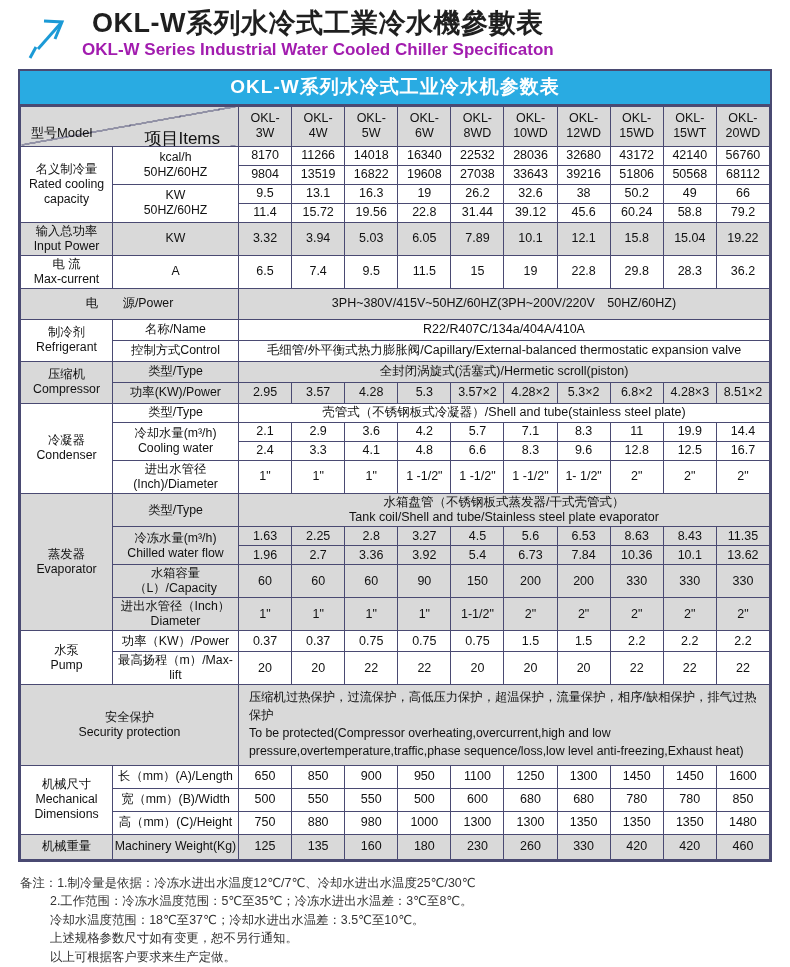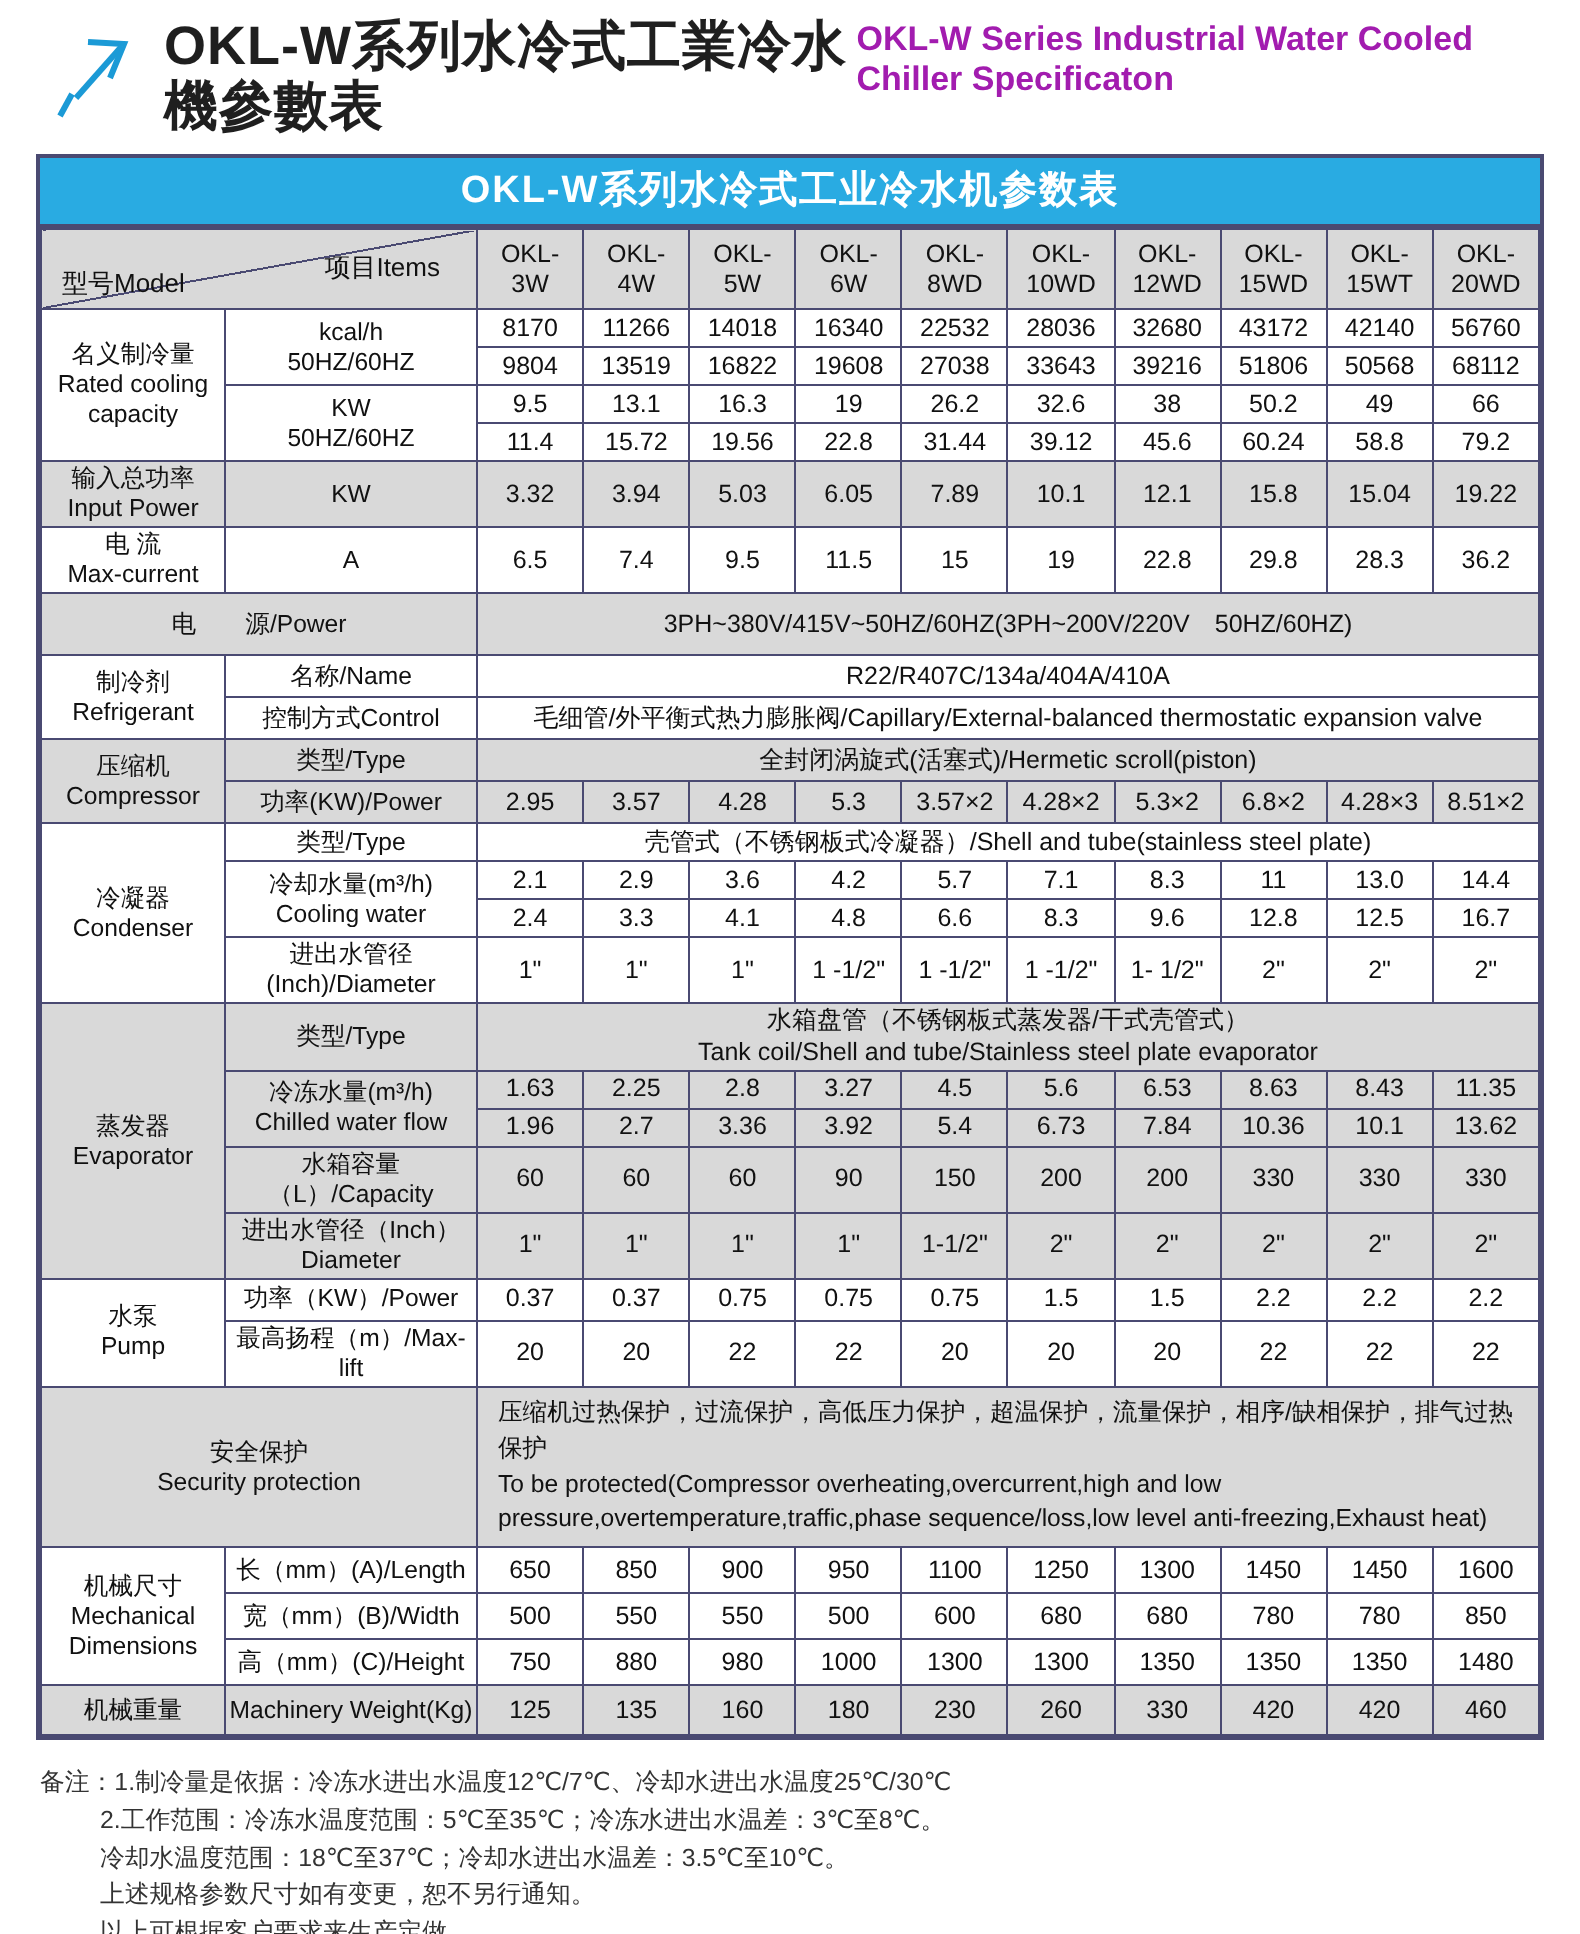--- a/index.html
+++ b/index.html
@@ -3,42 +3,42 @@
 <meta charset="utf-8">
 <style>
   * { box-sizing: border-box; }
   html, body { margin: 0; padding: 0; background: #fff; }
   body { font-family: "Liberation Sans", "DejaVu Sans", sans-serif; }
   .page { width: 790px; height: 967px; position: relative; overflow: hidden; background: #fff; }
 
   
   .doc-header { display: flex; align-items: flex-start; gap: 12px; padding: 8px 0 0 26px; }
   .brand-arrow { width: 44px; height: 46px; margin-top: 5px; flex: 0 0 auto; }
-  .doc-titles { display: flex; flex-direction: row; }
+  .doc-titles { display: flex; flex-direction: column; text-align: center; }
   .doc-title-zh { font-size: 27px; font-weight: 700; color: #1f1f1f; margin: 0; line-height: 1.12; letter-spacing: 0.5px; }
   .doc-title-en { font-size: 17px; font-weight: 700; color: #a21caf; margin: 2px 0 0; line-height: 1.15; }
 
   
   .spec { margin: 9px 18px 0; border: 2px solid var(--border, #4a4a72); }
   .spec-title { background: var(--accent, #29abe2); color: #fff; text-align: center; font-size: 19px;
                 font-weight: 700; padding: 3px 0 4px; border-bottom: 2px solid var(--border, #4a4a72); letter-spacing: 1px; }
   table { width: 100%; border-collapse: collapse; table-layout: fixed; }
   col.c-cat { width: 92px; }
   col.c-item { width: 126px; }
   td { border: 1px solid var(--border, #4a4a72); text-align: center; vertical-align: middle;
        font-size: 12.5px; color: #111; padding: 1px; height: 19px; line-height: 1.22; white-space: pre-line; }
   tr.gray td { background-color: var(--gray, #d9d9d9); }
   tr.white td { background-color: #ffffff; }
   thead tr { height: 40px; }
   .diag { position: relative;
           background-image: linear-gradient(to bottom right,
             transparent calc(50% - 1px), var(--border, #4a4a72) calc(50% - 1px),
             var(--border, #4a4a72) calc(50% + 0px), transparent calc(50% + 0px)); }
   .diag-model { position: absolute; left: 10px; bottom: 5px; font-size: 13px; }
-  .diag-items { position: absolute; right: 18px; top: 11px; font-size: 13px; }
+  .diag-items { position: absolute; right: 18px; top: 22px; font-size: 17px; }
   tr[data-section="input-power"] td, tr[data-section="max-current"] td { height: 30px; }
   tr[data-section="power-supply"] td { height: 31px; }
   tr[data-section="refrigerant"] td, tr[data-section="compressor"] td { height: 21px; }
   tr[data-section="pump"] td { height: 21px; }
   tr[data-section="dimensions"] td { height: 23px; }
   tr[data-section="weight"] td { height: 25px; }
   tr[data-section="security"] .span-cell { text-align: left; padding: 4px 10px; line-height: 1.45; font-size: 12.3px; }
   .cat, .item { font-size: 12.3px; }
 
   
@@ -234,21 +234,21 @@
             <td class="item" rowspan="2">冷却水量(m³/h)
 Cooling water</td>
             <td class="val">2.1</td>
             <td class="val">2.9</td>
             <td class="val">3.6</td>
             <td class="val">4.2</td>
             <td class="val">5.7</td>
             <td class="val">7.1</td>
             <td class="val">8.3</td>
             <td class="val">11</td>
-            <td class="val">13.0</td>
+            <td class="val">19.9</td>
             <td class="val">14.4</td>
           </tr>
           <tr class="white" data-section="condenser">
             <td class="val">2.4</td>
             <td class="val">3.3</td>
             <td class="val">4.1</td>
             <td class="val">4.8</td>
             <td class="val">6.6</td>
             <td class="val">8.3</td>
             <td class="val">9.6</td>

